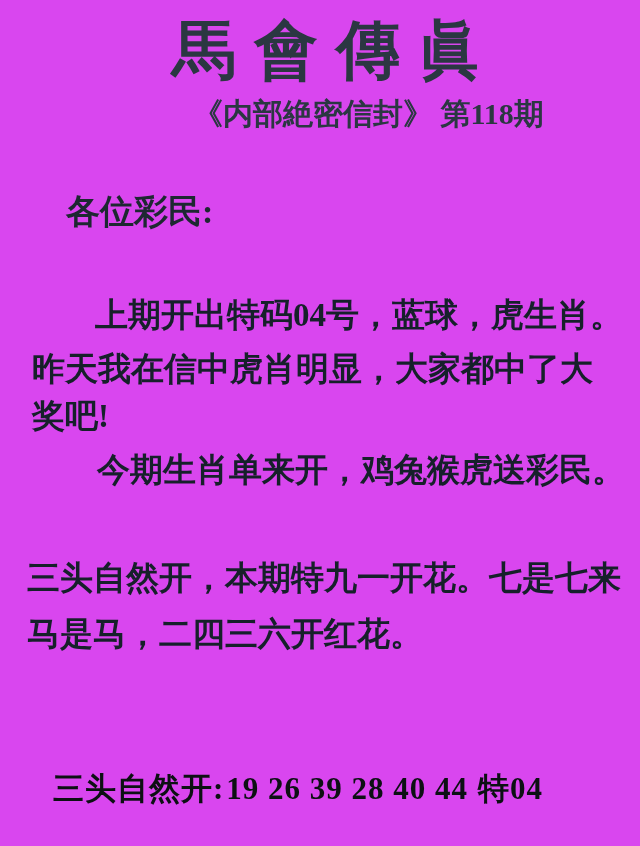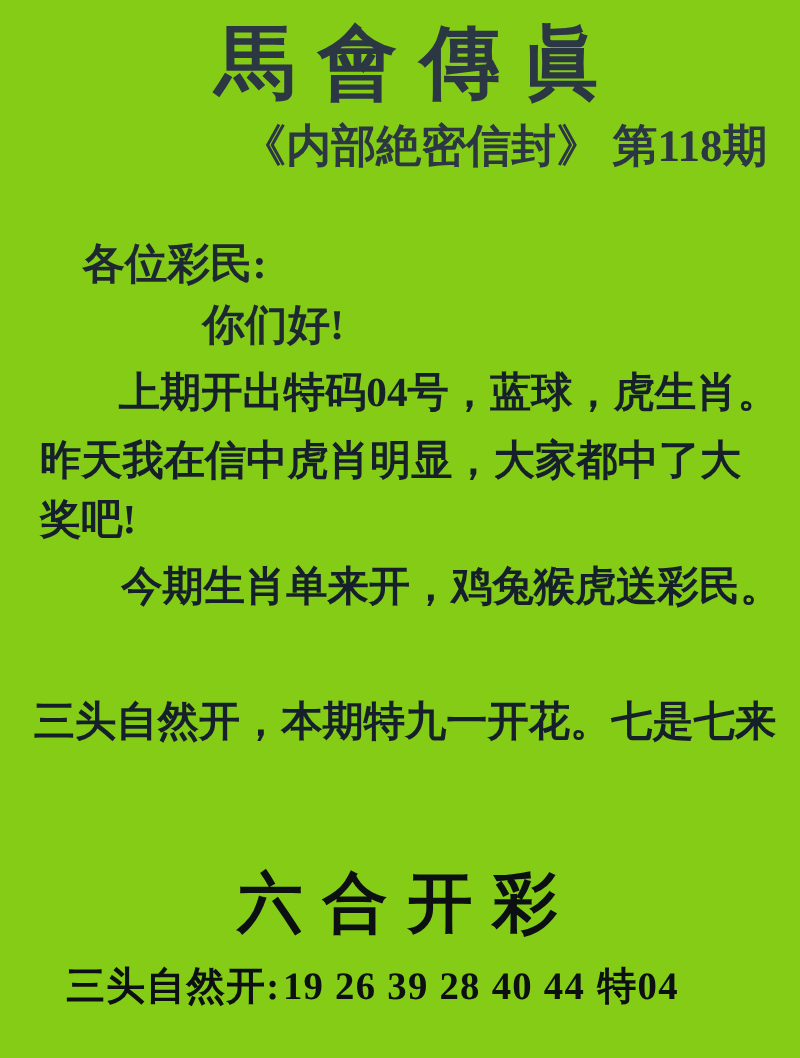--- a/index.html
+++ b/index.html
@@ -4,42 +4,42 @@
 <style>
   html, body {
     margin: 0;
     padding: 0;
     background: #ffffff;
   }
   .page {
     position: relative;
     width: 640px;
     height: 846px;
-    background: #84cc16;
+    background: #d946ef;
     overflow: hidden;
     font-family: "Liberation Serif", "DejaVu Serif", serif;
   }
   .line {
     position: absolute;
     white-space: nowrap;
     line-height: 1.15;
     color: #1d2831;
     font-weight: bold;
   }
   .title {
     left: 172px;
     top: 14px;
     font-size: 64px;
     letter-spacing: 18px;
     color: #2b3742;
   }
   .subtitle {
     left: 193px;
     top: 97px;
-    font-size: 36px;
+    font-size: 30px;
     color: #2b3742;
   }
   .dedication {
     left: 228px;
     top: 146px;
     font-size: 26px;
     color: #2b3742;
   }
   .salutation {
     left: 66px;
@@ -89,33 +89,32 @@
 
 <div class="page">
 
   <div class="line title">馬會傳眞</div>
 
   <div class="line subtitle">《内部絶密信封》 第118期</div>
 
 
   <div class="line salutation">各位彩民:</div>
 
-  <div class="line greeting">你们好!</div>
 
   <div class="line body-line bl0">上期开出特码04号，蓝球，虎生肖。</div>
 
   <div class="line body-line bl1">昨天我在信中虎肖明显，大家都中了大</div>
 
   <div class="line body-line bl2">奖吧!</div>
 
   <div class="line body-line bl3">今期生肖单来开，鸡兔猴虎送彩民。</div>
 
 
   <div class="line body-line bl5">三头自然开，本期特九一开花。七是七来</div>
 
+  <div class="line body-line bl6">马是马，二四三六开红花。</div>
 
-  <div class="line section-heading">六合开彩</div>
 
   <div class="line results">
     <span>三头自然开:</span><span class="num-group">19 26 39 28 40 44</span><span class="special">特04</span>
   </div>
 
 </div>
 
 </body></html>

